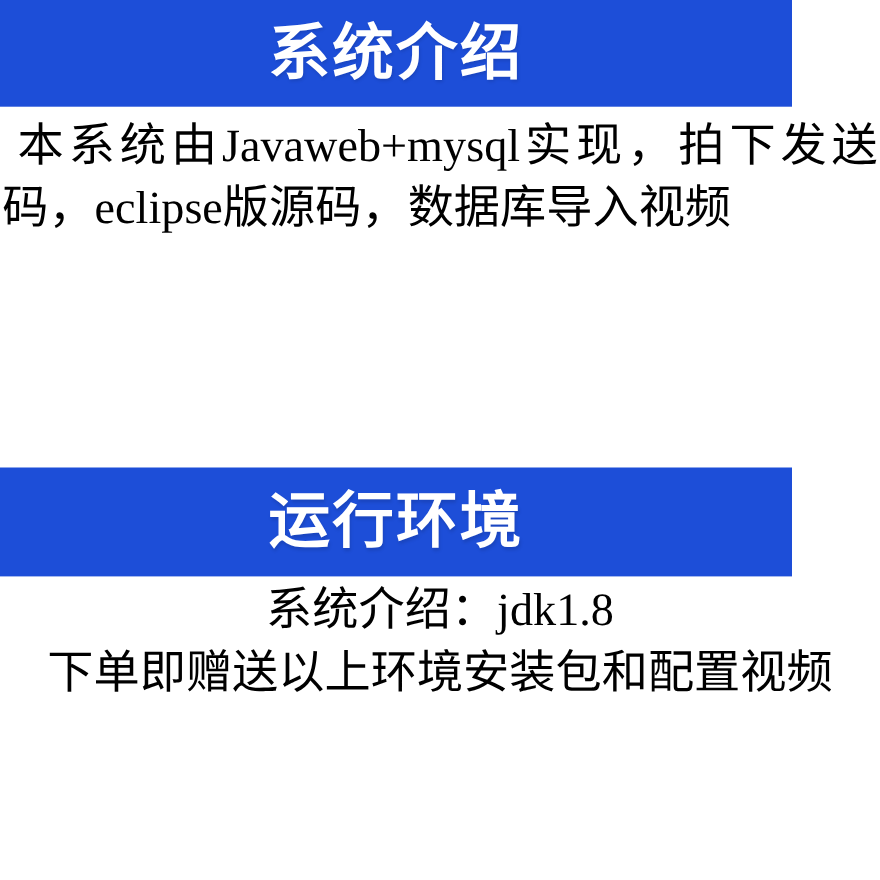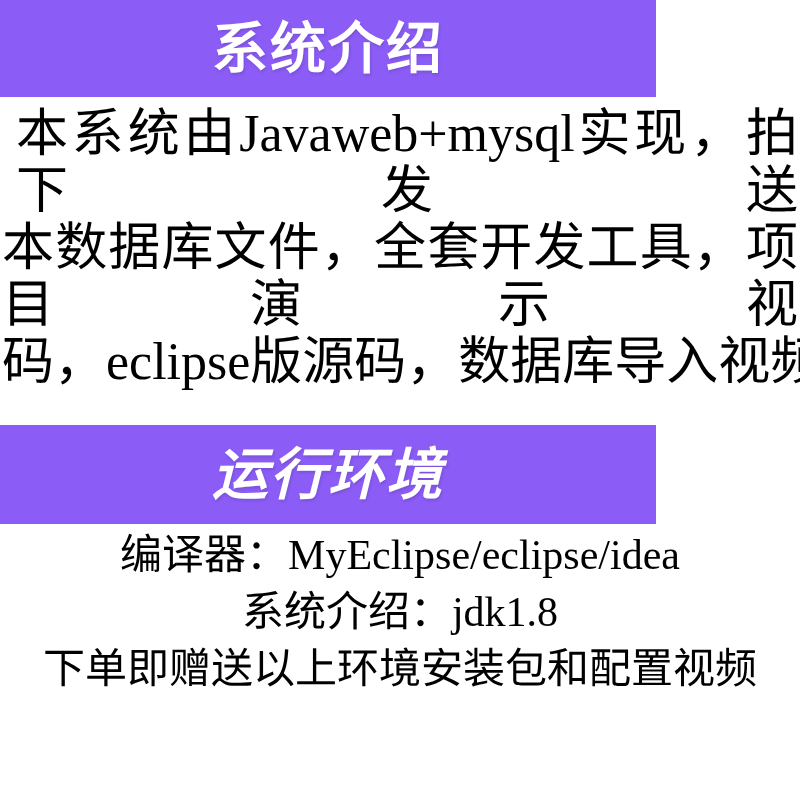--- a/index.html
+++ b/index.html
@@ -15,48 +15,48 @@
     font-family: "Liberation Serif", "DejaVu Serif", serif;
     color: #000000;
   }
   .page {
     width: 800px;
     height: 800px;
     position: relative;
   }
   
   .banner {
-    width: 656px;
-    background: #8b5cf6;
+    width: 720px;
+    background: #1d4ed8;
     display: flex;
     align-items: center;
     justify-content: center;
   }
   .banner-intro { height: 97px; }
-  .banner-env   { height: 99px; font-style: italic; }
+  .banner-env   { height: 99px; }
   .banner-title {
     margin: 0;
     font-size: 56px;
     line-height: 1;
     font-weight: bold;
     color: #ffffff;
     letter-spacing: 2px;
     text-shadow: 1px 2px 3px rgba(0,0,0,0.12);
   }
   
   .intro {
     height: 328px;
     padding-top: 8px;
     box-sizing: border-box;
     padding-left: 2px;
     padding-right: 2px;
   }
   .intro .line {
     margin: 0;
-    font-size: 52px;
+    font-size: 42px;
     line-height: 57px;
     white-space: nowrap;
   }
   .intro .line.justify {
     white-space: normal;
     text-align: justify;
     text-align-last: justify;
     -moz-text-align-last: justify;
   }
   .intro .line.indent {
@@ -79,27 +79,25 @@
 <body>
 
 <div class="page">
 
   <header class="banner banner-intro">
     <h1 class="banner-title">系统介绍</h1>
   </header>
 
   <section class="intro">
     <p class="line justify indent">本系统由Javaweb+mysql实现，拍下发送</p>
-    <p class="line justify">本数据库文件，全套开发工具，项目演示视</p>
     <p class="line">码，eclipse版源码，数据库导入视频</p>
   </section>
 
   <header class="banner banner-env">
     <h1 class="banner-title">运行环境</h1>
   </header>
 
   <section class="env">
-    <p class="env-line">编译器：MyEclipse/eclipse/idea</p>
     <p class="env-line">系统介绍：jdk1.8</p>
     <p class="env-line">下单即赠送以上环境安装包和配置视频</p>
   </section>
 
 </div>
 
 </body></html>

